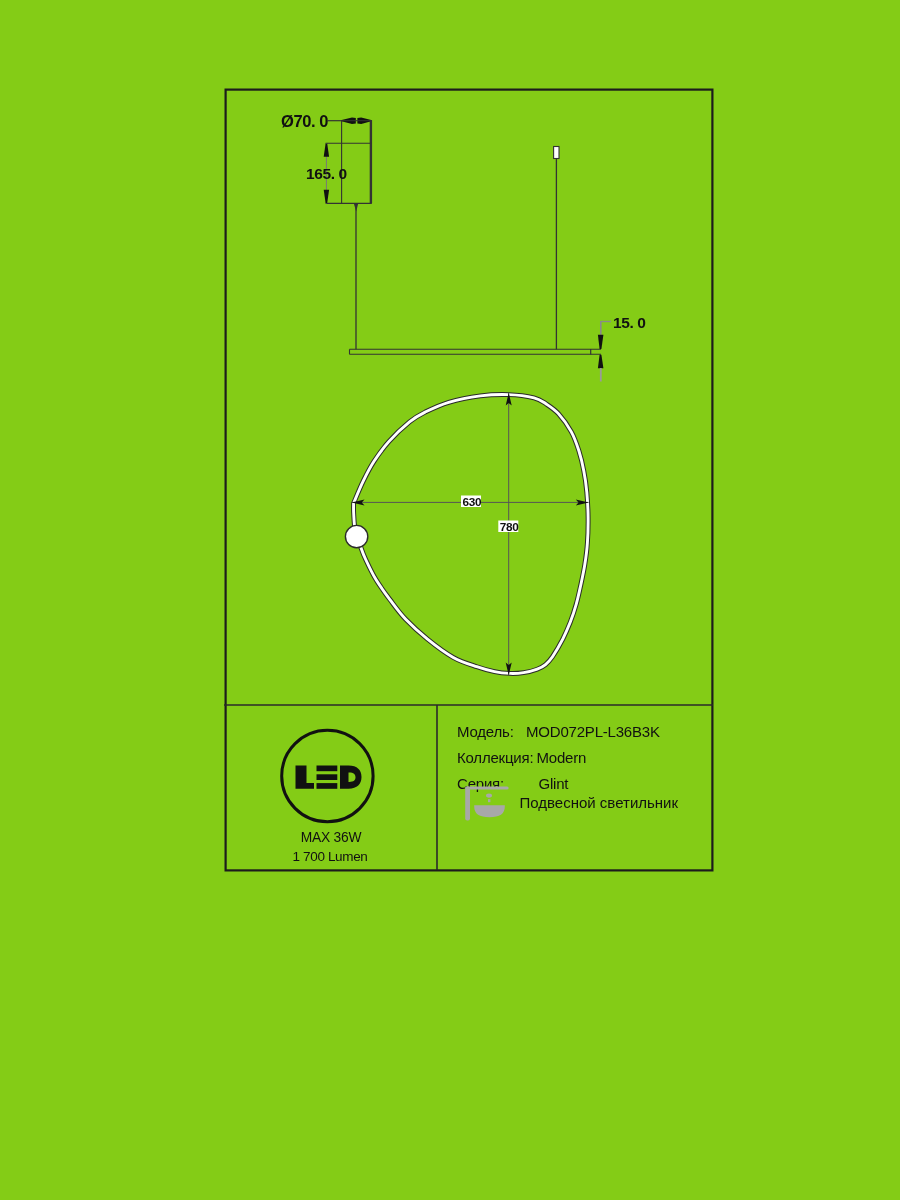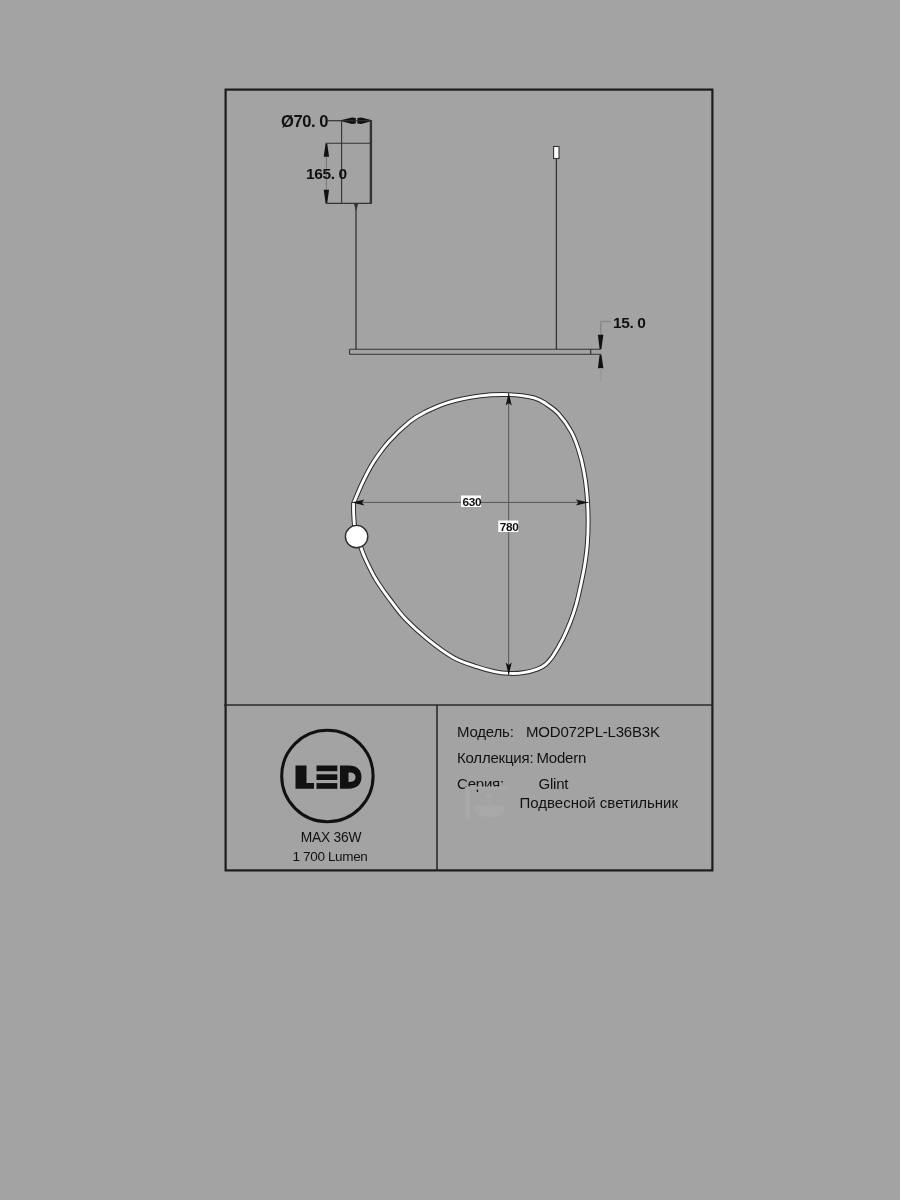--- a/index.html
+++ b/index.html
@@ -1,16 +1,16 @@
 <!DOCTYPE html>
 <html><head>
 <meta charset="utf-8">
 <style>
   html,body{margin:0;padding:0;background:#ffffff;}
-  .page{position:relative;width:900px;height:1200px;background:#a3a3a3;overflow:hidden;}
+  .page{position:relative;width:900px;height:1200px;background:#84cc16;overflow:hidden;}
   svg{will-change:transform;}
   svg text{font-family:"Liberation Sans",sans-serif;}
 </style>
 </head>
 <body>
 <div class="page">
 <svg width="900" height="1200" viewBox="0 0 900 1200">
 
   <rect x="225.6" y="89.6" width="486.8" height="780.8" fill="none" stroke="#1c1c1c" stroke-width="2.2"></rect>
 

